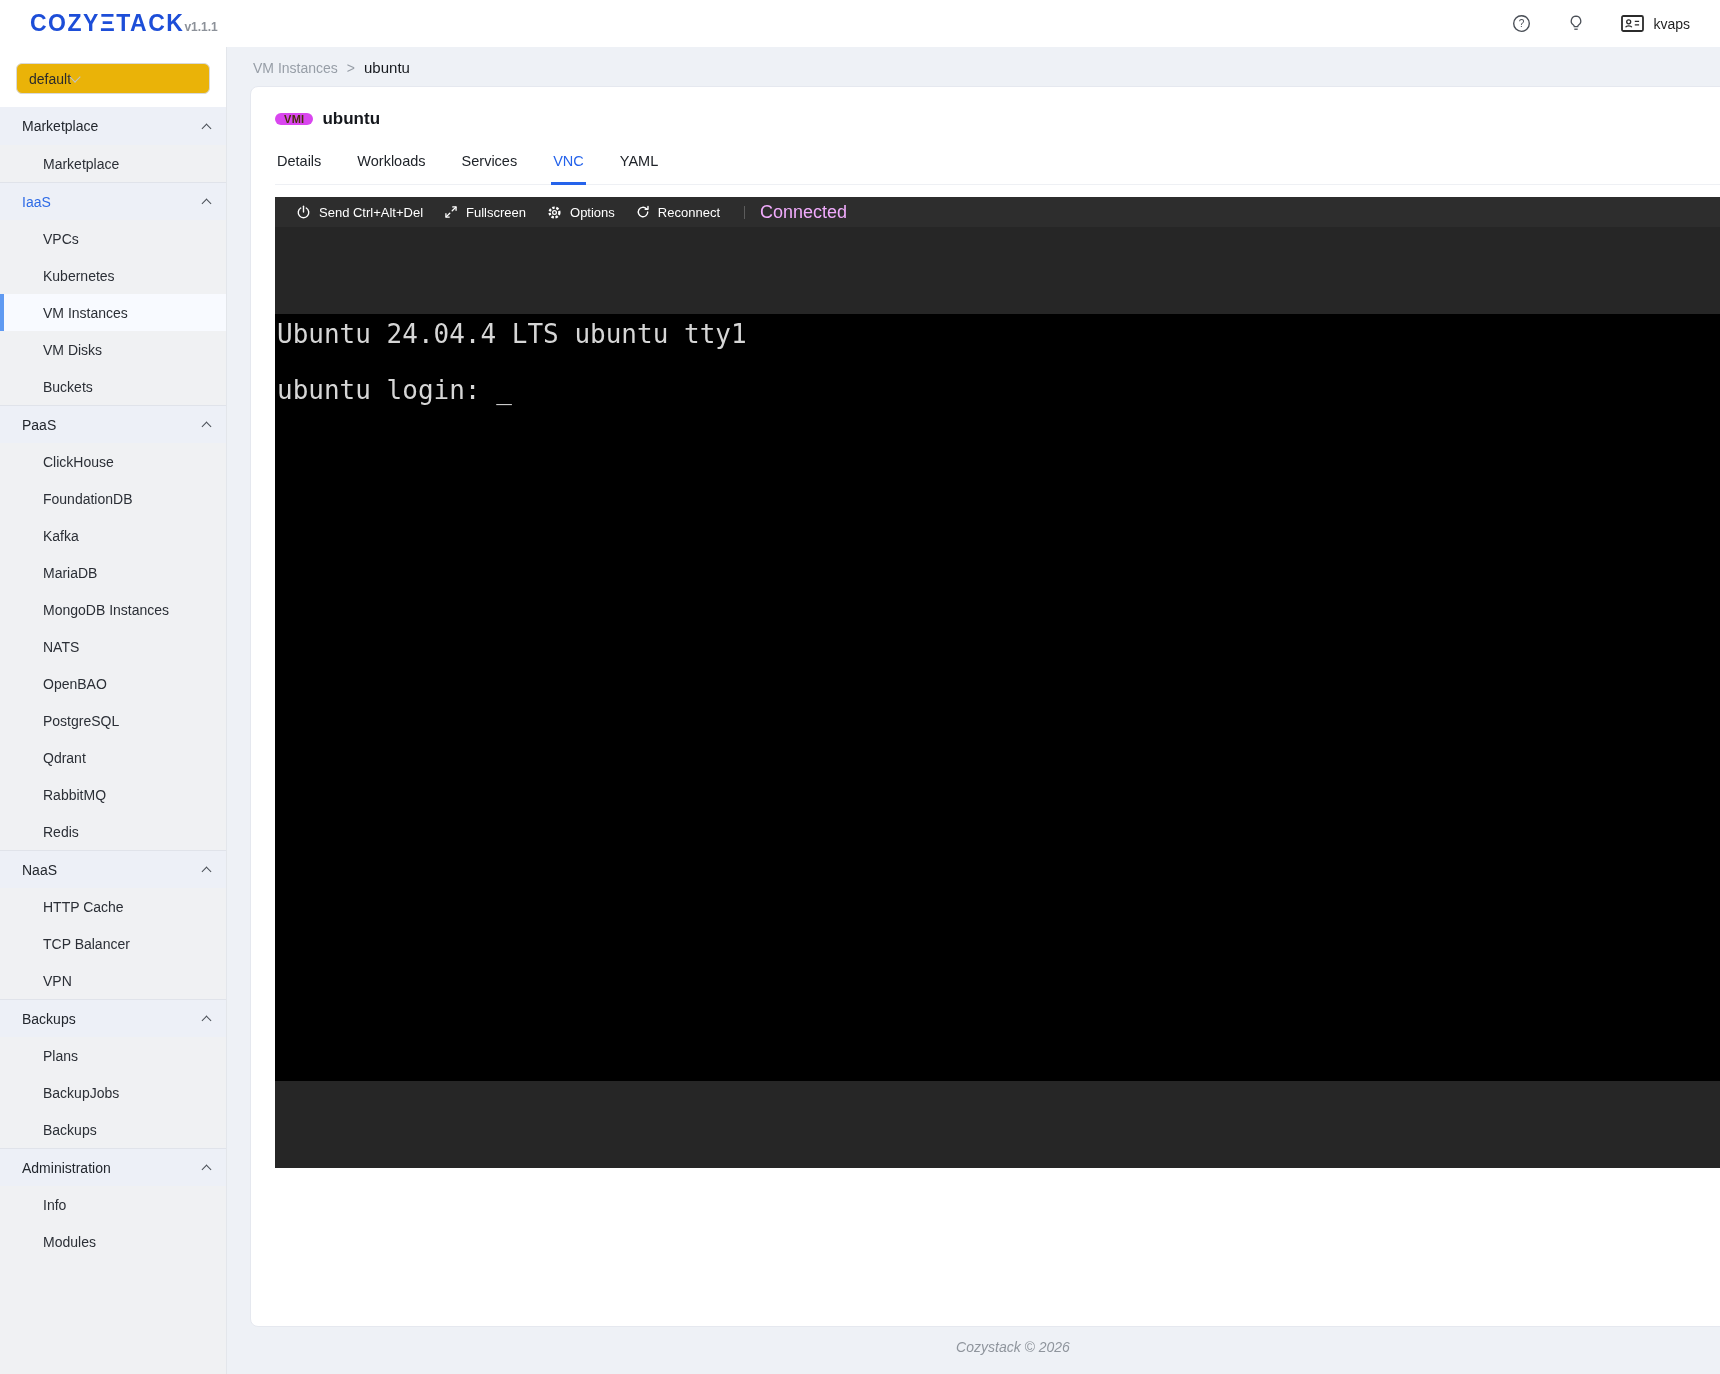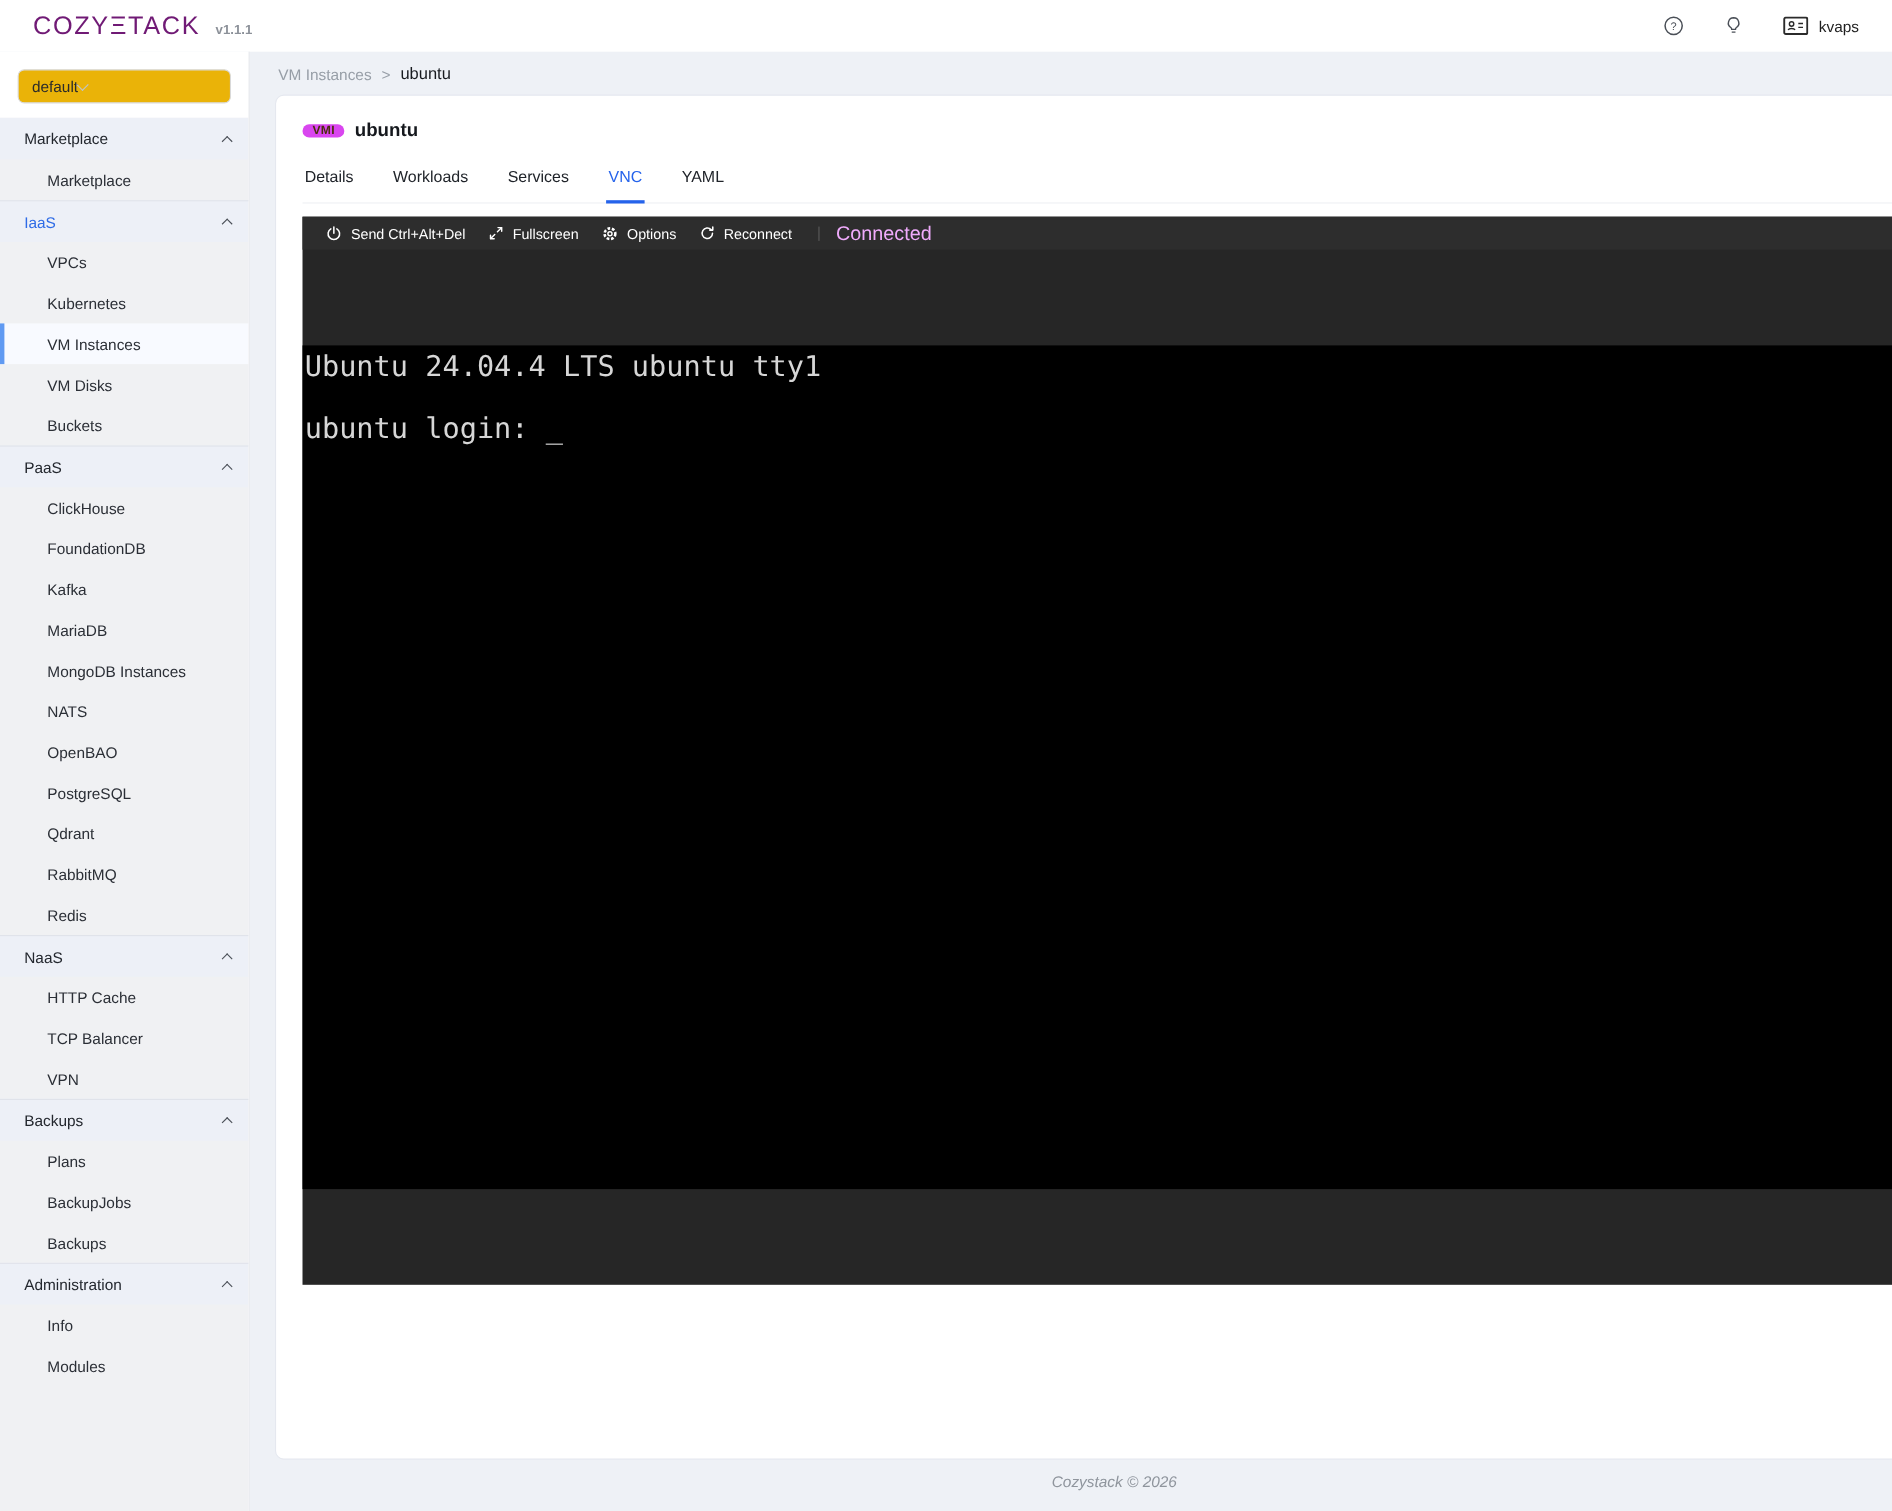--- a/index.html
+++ b/index.html
@@ -6,22 +6,22 @@
   html,body { width:1720px; height:1374px; }
   body {
     background:#eef1f6;
     font-family:"Liberation Sans", sans-serif;
     color:#1f2329;
     overflow:hidden;
   }
   
   .header { height:47px; background:#fff; display:flex; align-items:center; padding:0 30px; }
   .logo-wrap { display:flex; align-items:baseline; cursor:pointer; }
-  .logo { font-size:23px; font-weight:400; letter-spacing:1.5px; color:#701a75; }
-  .version { font-size:12px; font-weight:700; color:#8c9199; margin-left:14px; }
+  .logo { font-size:23px; font-weight:700; letter-spacing:1.5px; color:#1d4ed8; }
+  .version { font-size:12px; font-weight:700; color:#8c9199; }
   .header-right { margin-left:auto; display:flex; align-items:center; gap:36px; }
   .hicon { display:flex; align-items:center; justify-content:center; cursor:pointer; }
   .user { display:flex; align-items:center; gap:9px; font-size:14px; font-weight:500; color:#1f1f1f; cursor:pointer; }
 
   
   .layout { display:flex; height:1327px; }
 
   
   .sidebar { width:227px; background:#fff; border-right:1px solid #e3e6eb; display:flex; flex-direction:column; flex-shrink:0; }
   .project-select { margin:16px 16px 13px; height:31px; border:1px solid #d9d9d9; border-radius:6px;

